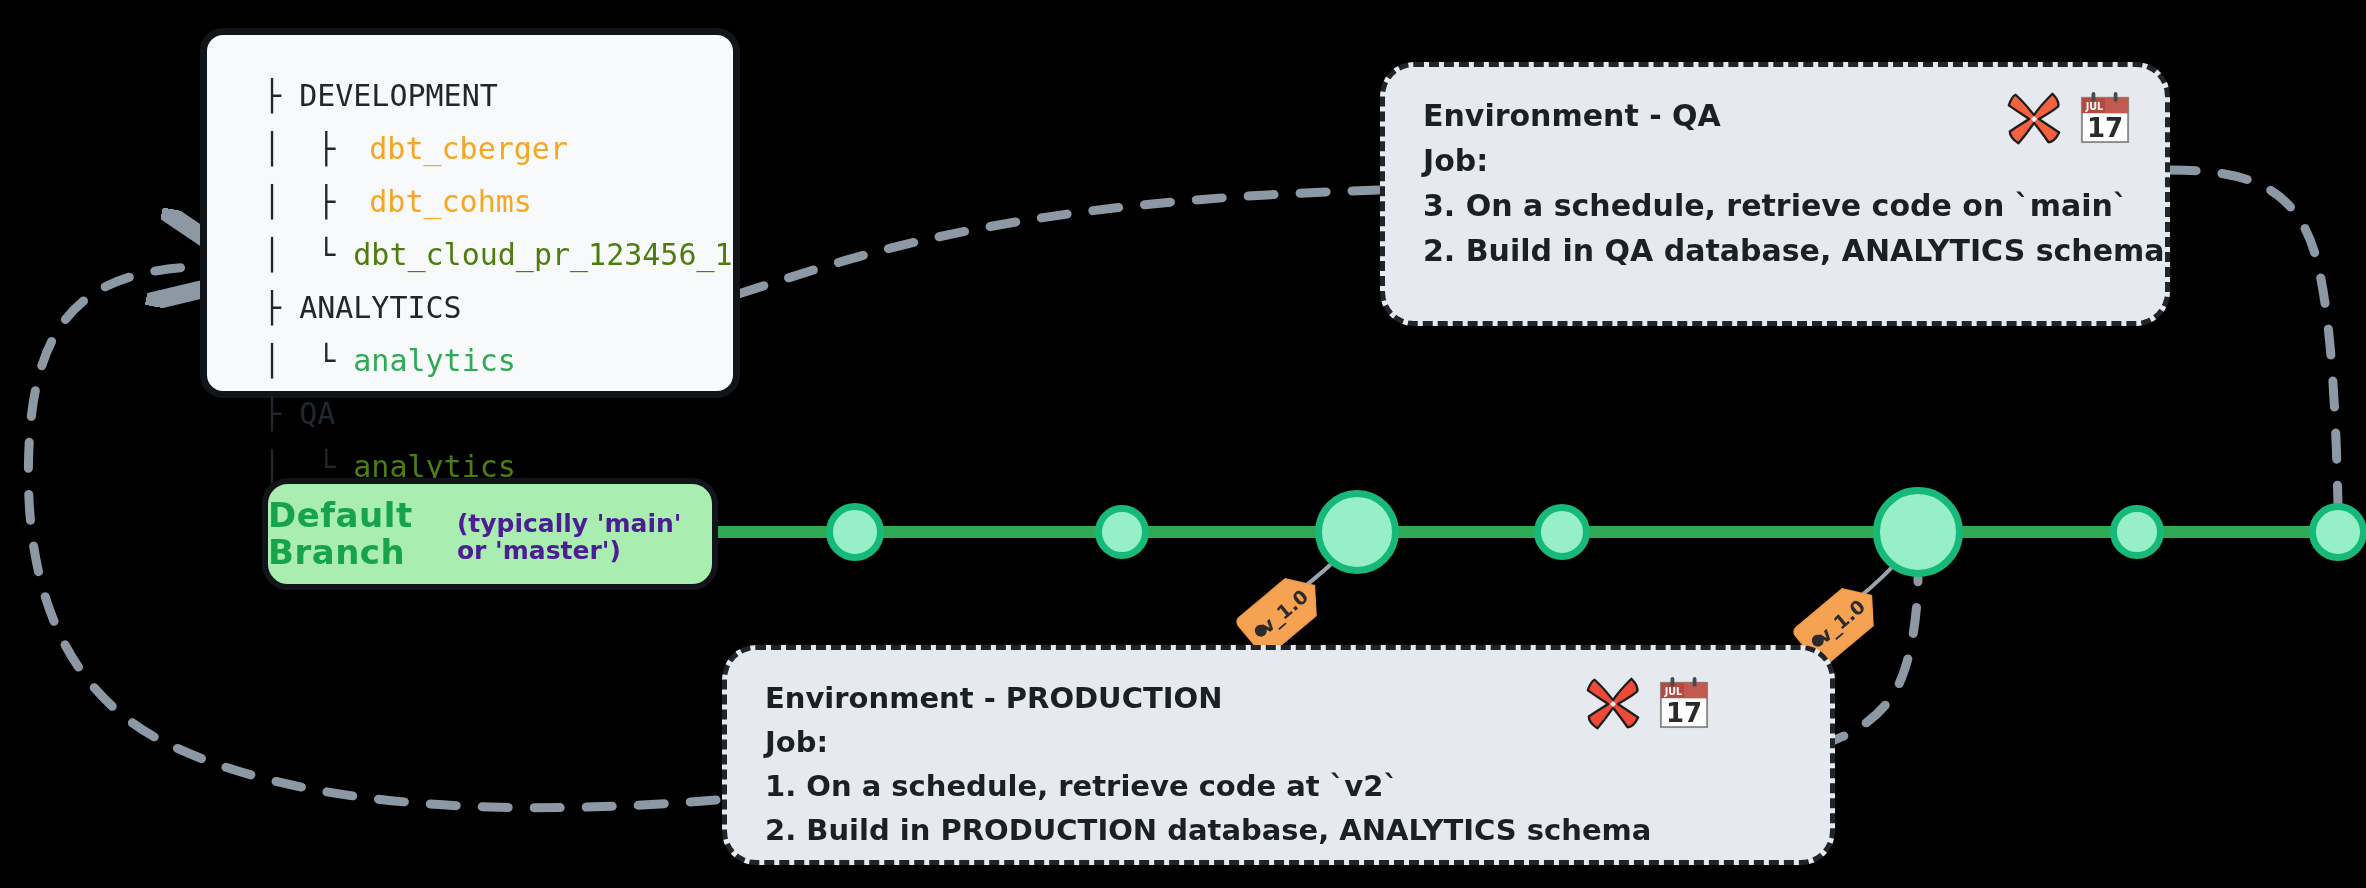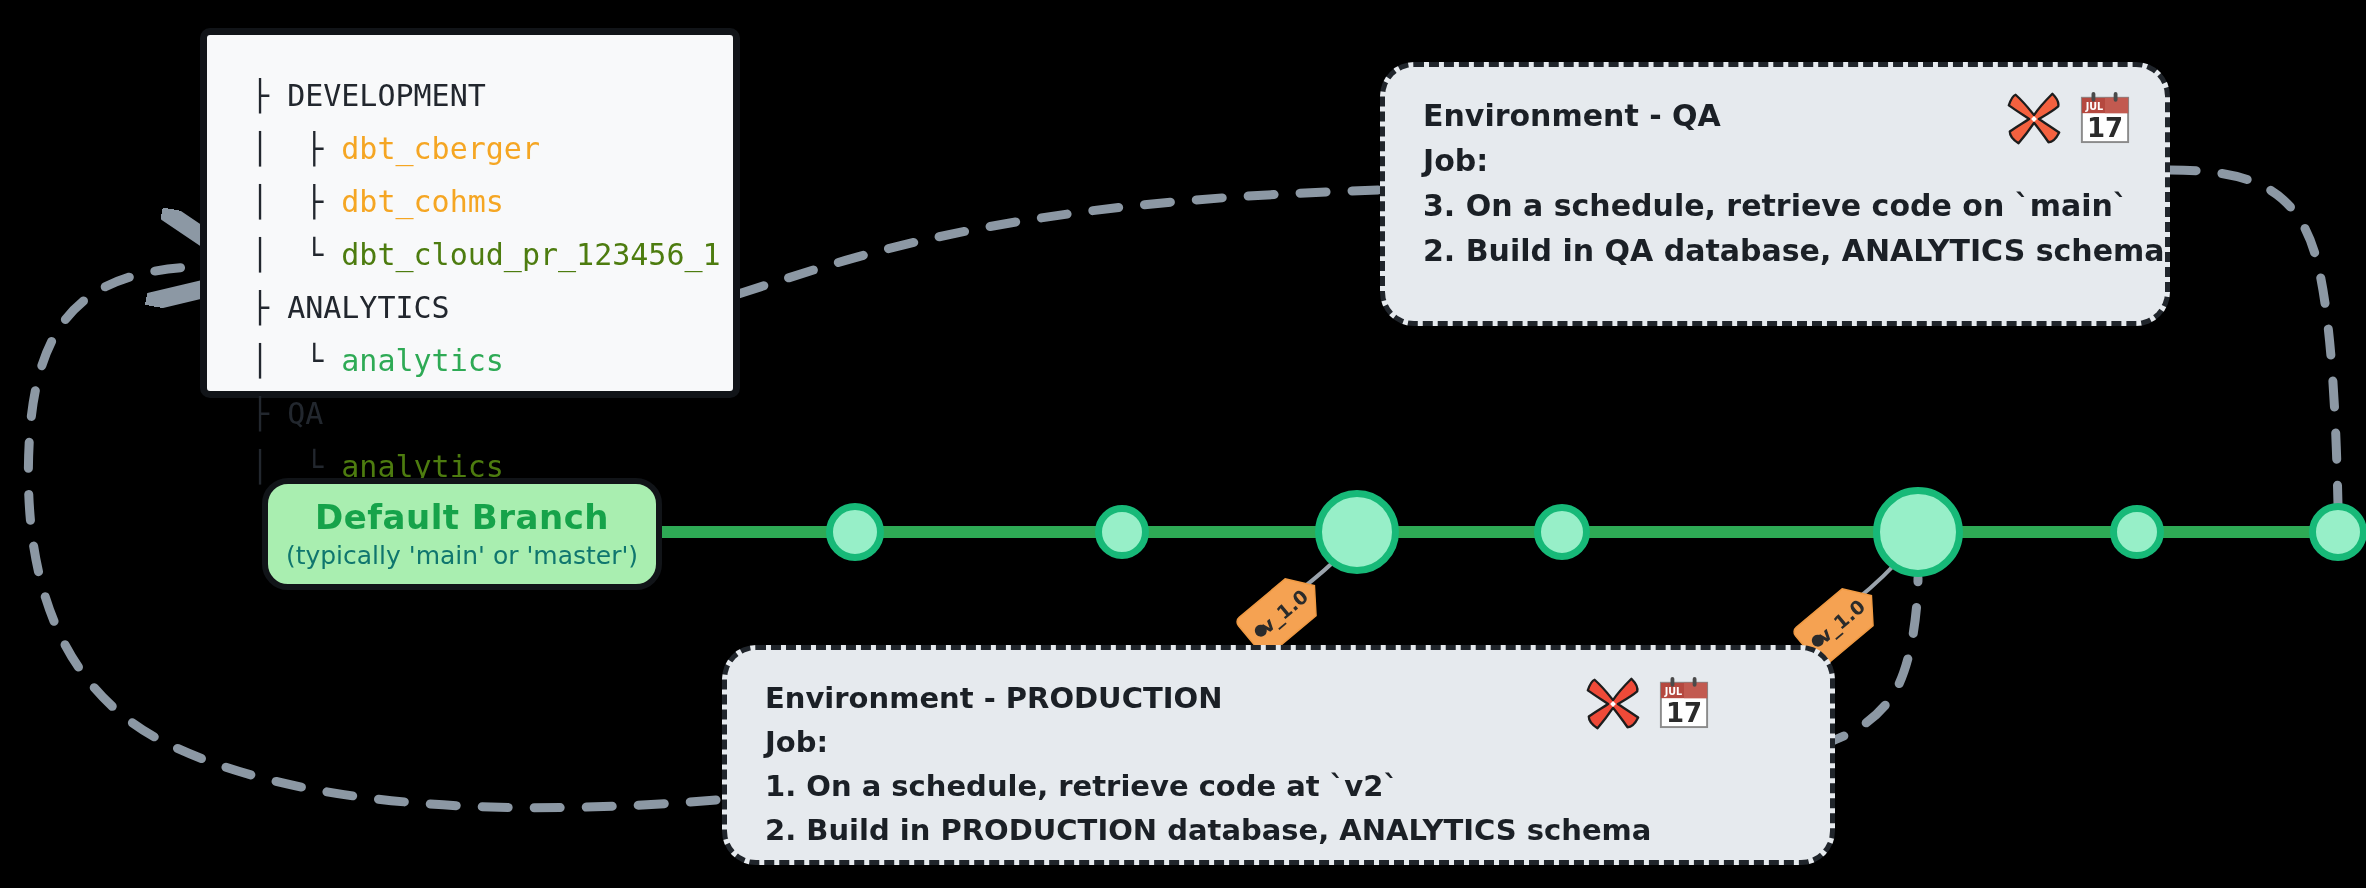--- a/index.html
+++ b/index.html
@@ -9,49 +9,49 @@
     font-family:"Liberation Sans", sans-serif;
   }
   #stage{position:absolute;inset:0;width:2366px;height:888px;}
 
   
   #wires{position:absolute;left:0;top:0;width:2366px;height:888px;pointer-events:none;z-index:1;}
 
   
   .tree-card{
     position:absolute;left:200px;top:28px;width:540px;height:370px;
-    background:#f8f9fa;border:7px solid #111418;border-radius:10px;
+    background:#f8f9fa;border:7px solid #111418;border-radius:23px;
     box-sizing:border-box;z-index:5;
-    padding:34px 0 0 44px;
+    padding:34px 0 0 56px;
   }
   .tree-line{
     font-family:"DejaVu Sans Mono","Liberation Mono",monospace;
     font-size:30px;line-height:53px;white-space:pre;color:#22272e;
     letter-spacing:0px;
   }
   .tw{color:#22272e;}
-  .c-orange{color:#f5a623;}
+  .c-orange{color:#f5a623;margin-left:16px;}
   .c-blue{color:#4d7c0f;}
   .c-green{color:#2eaa55;}
 
   
   .branch-pill{
-    position:absolute;left:262px;top:478px;width:400px;height:112px;
+    position:absolute;left:262px;top:478px;width:456px;height:112px;
     background:#a9eeb0;border:6px solid #111418;border-radius:26px;
     box-sizing:border-box;z-index:6;
-    display:flex;flex-direction:column;align-items:center;justify-content:center;
+    display:flex;flex-direction:row;align-items:center;justify-content:center;
   }
   .branch-title{
     font-family:"DejaVu Sans","Liberation Sans",sans-serif;
     font-size:34px;font-weight:700;color:#16a34a;letter-spacing:.5px;
     line-height:1.1;
   }
   .branch-sub{
     font-family:"DejaVu Sans","Liberation Sans",sans-serif;
-    font-size:25px;font-weight:400;color:#0f766e;margin-top:6px;line-height:1.1;
+    font-size:25px;font-weight:700;color:#4c1d95;margin-top:6px;line-height:1.1;
   }
 
   
   .callout{
     position:absolute;background:#e6eaee;
     border:5px dashed #20252b;border-radius:34px;box-sizing:border-box;
     z-index:6;padding:26px 34px 26px 38px;
   }
   #qa-callout{left:1380px;top:62px;width:790px;height:264px;}
   #prod-callout{left:722px;top:645px;width:1113px;height:220px;}

